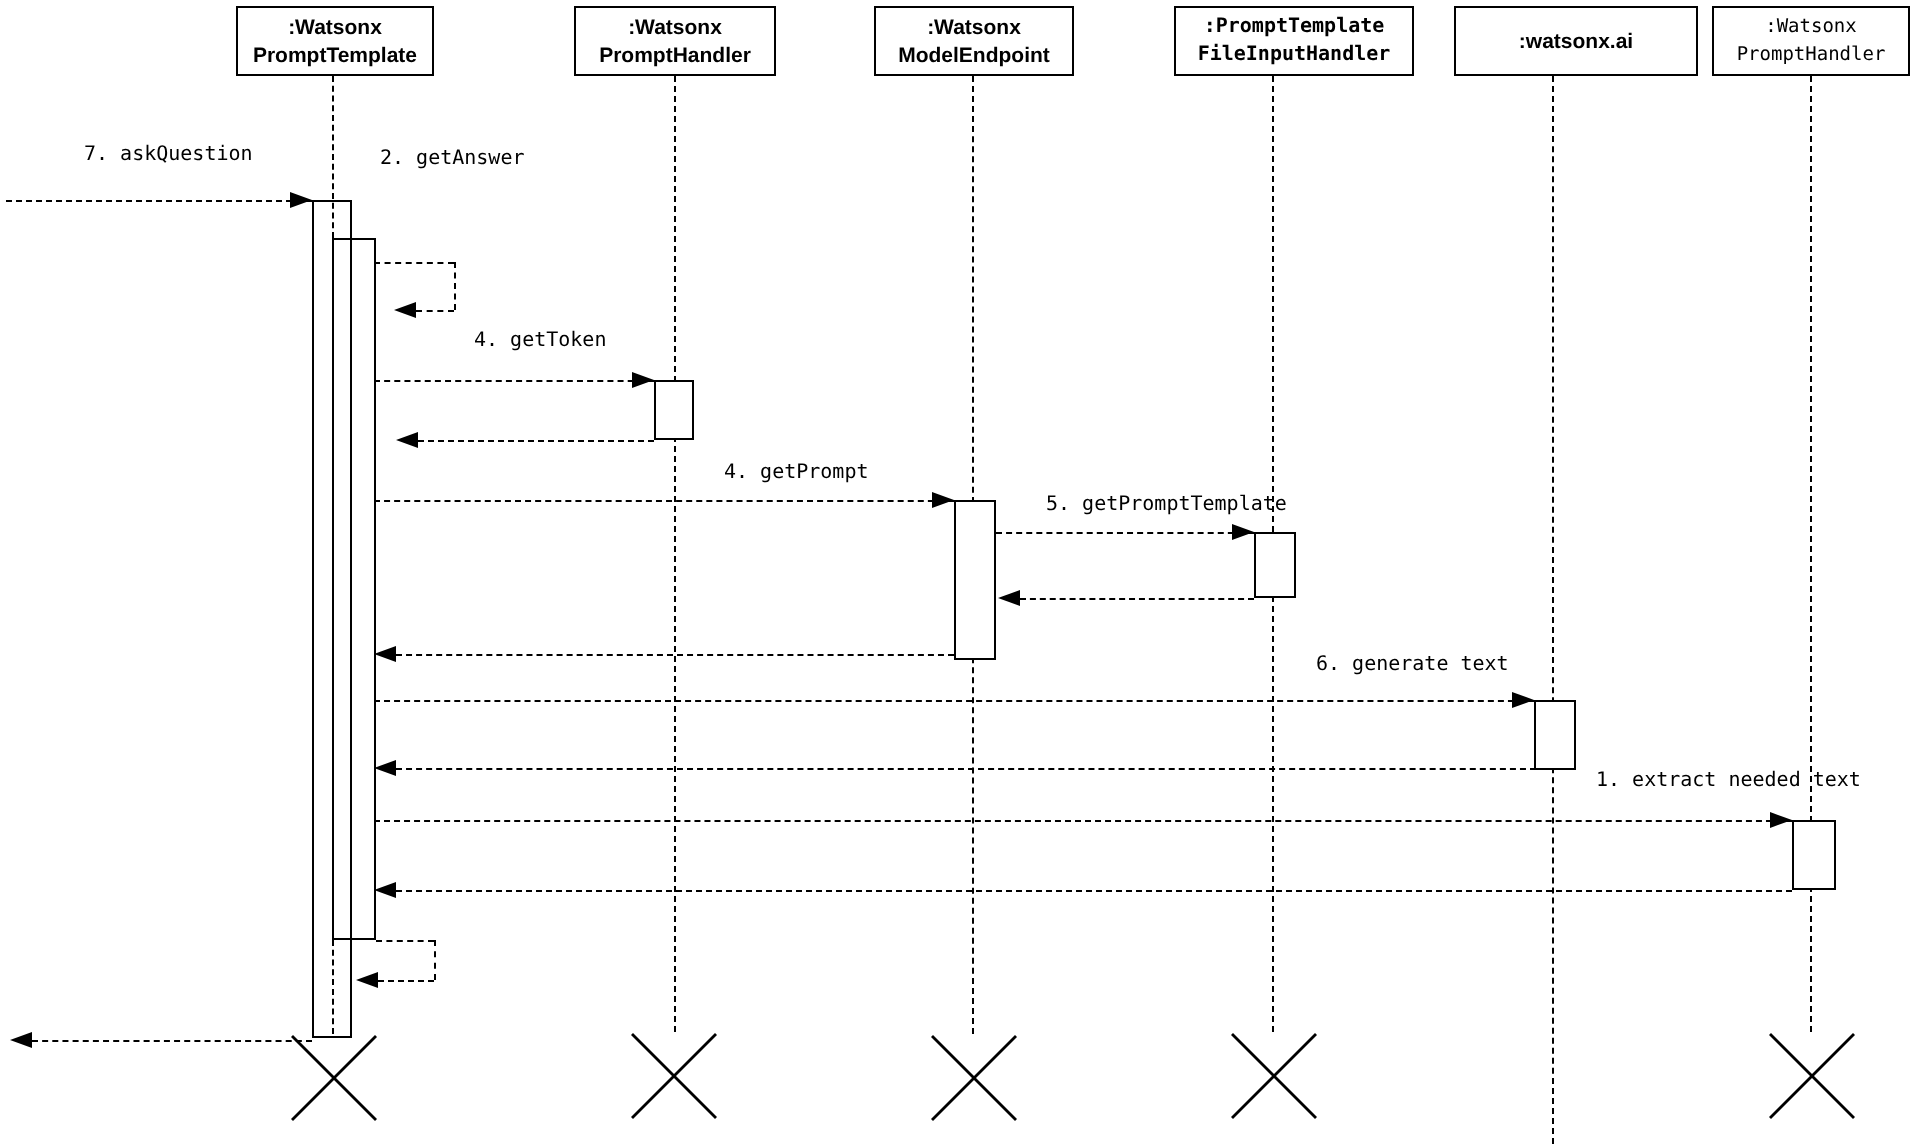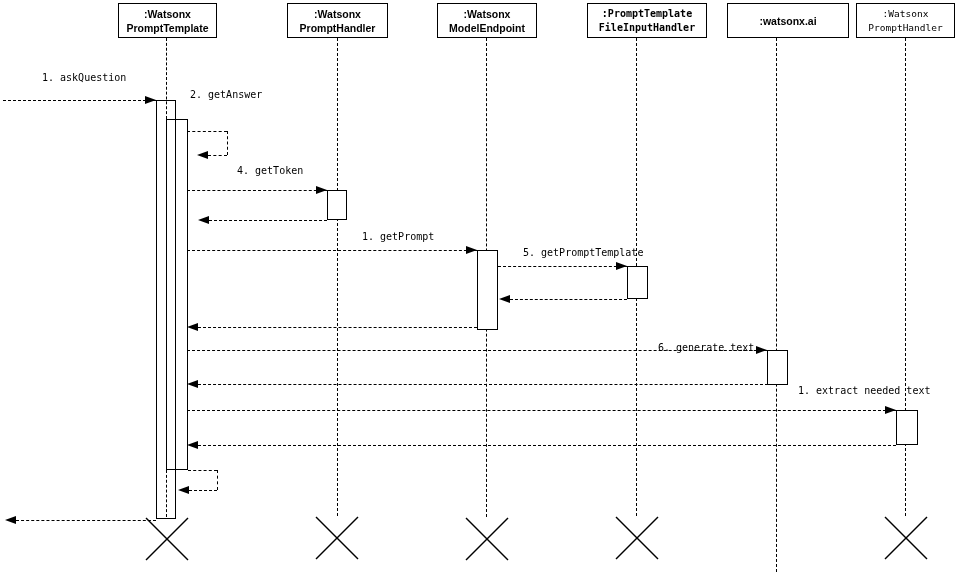--- a/index.html
+++ b/index.html
@@ -86,26 +86,26 @@
   <div class="ah l" style="left:187px;top:441px"></div>
 
   <div class="hl" style="left:188px;top:470px;width:29px"></div>
   <div class="vl" style="left:217px;top:470px;height:20px"></div>
   <div class="hl" style="left:189px;top:490px;width:28px"></div>
   <div class="ah l" style="left:178px;top:486px"></div>
 
   <div class="hl" style="left:16px;top:520px;width:140px"></div>
   <div class="ah l" style="left:5px;top:516px"></div>
 
-  <div class="ml" style="left:42px;top:72px">1. askQuestion</div>
-  <div class="ml" style="left:190px;top:89px">2. getAnswer</div>
+  <div class="ml" style="left:42px;top:72px">7. askQuestion</div>
+  <div class="ml" style="left:190px;top:74px">2. getAnswer</div>
   <div class="ml" style="left:237px;top:165px">4. getToken</div>
-  <div class="ml" style="left:362px;top:231px">1. getPrompt</div>
+  <div class="ml" style="left:362px;top:231px">4. getPrompt</div>
   <div class="ml" style="left:523px;top:247px">5. getPromptTemplate</div>
-  <div class="ml" style="left:658px;top:342px">6. generate text</div>
+  <div class="ml" style="left:658px;top:327px">6. generate text</div>
   <div class="ml" style="left:798px;top:385px">1. extract needed text</div>
 
   <div class="pbox sans" style="left:118px;width:99px">
     <div class="pl">:Watsonx</div>
     <div class="pl">PromptTemplate</div>
   </div>
   <div class="pbox sans" style="left:287px;width:101px">
     <div class="pl">:Watsonx</div>
     <div class="pl">PromptHandler</div>
   </div>

